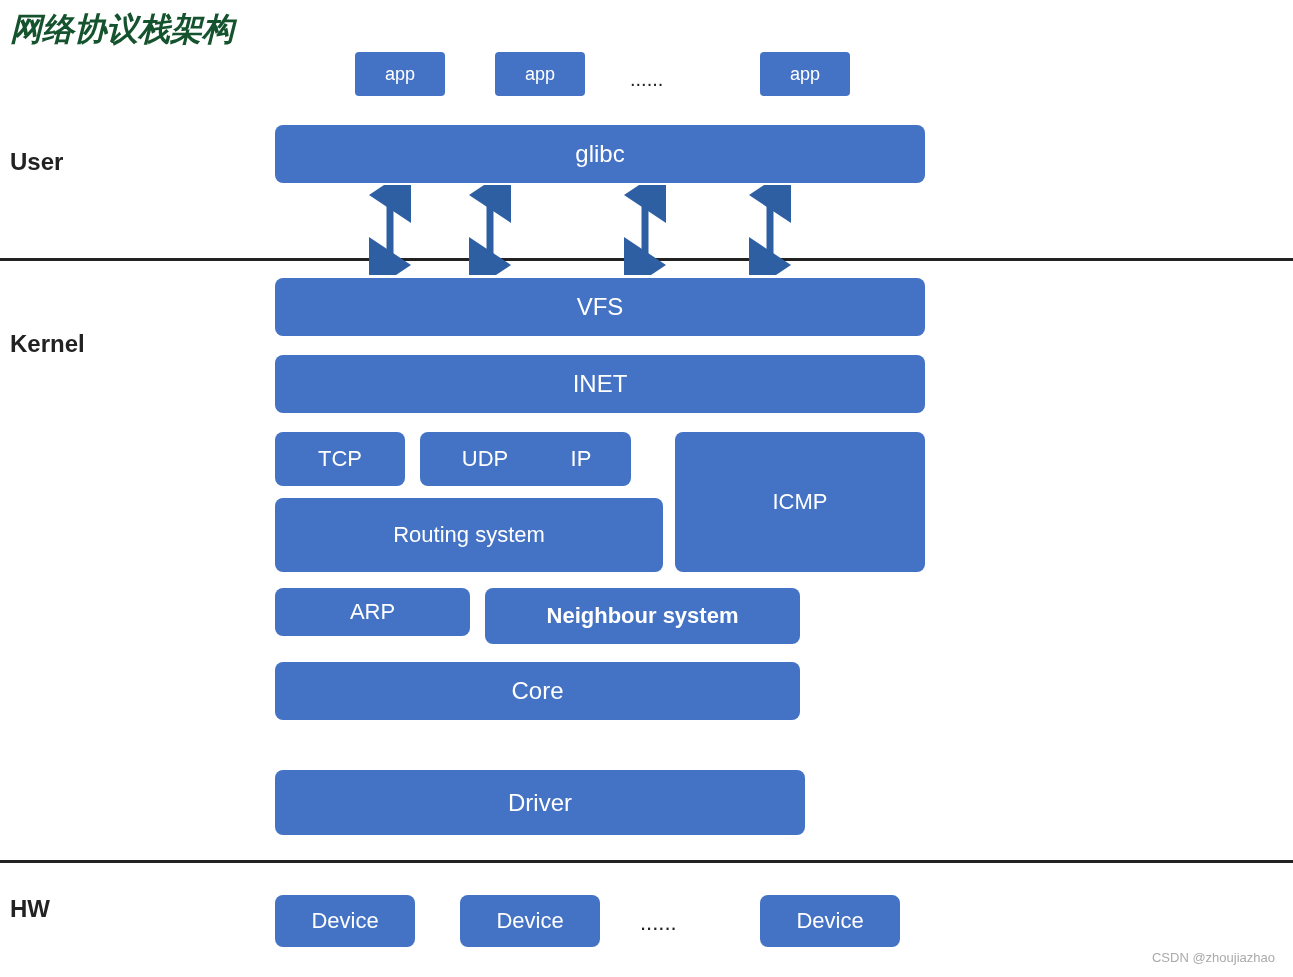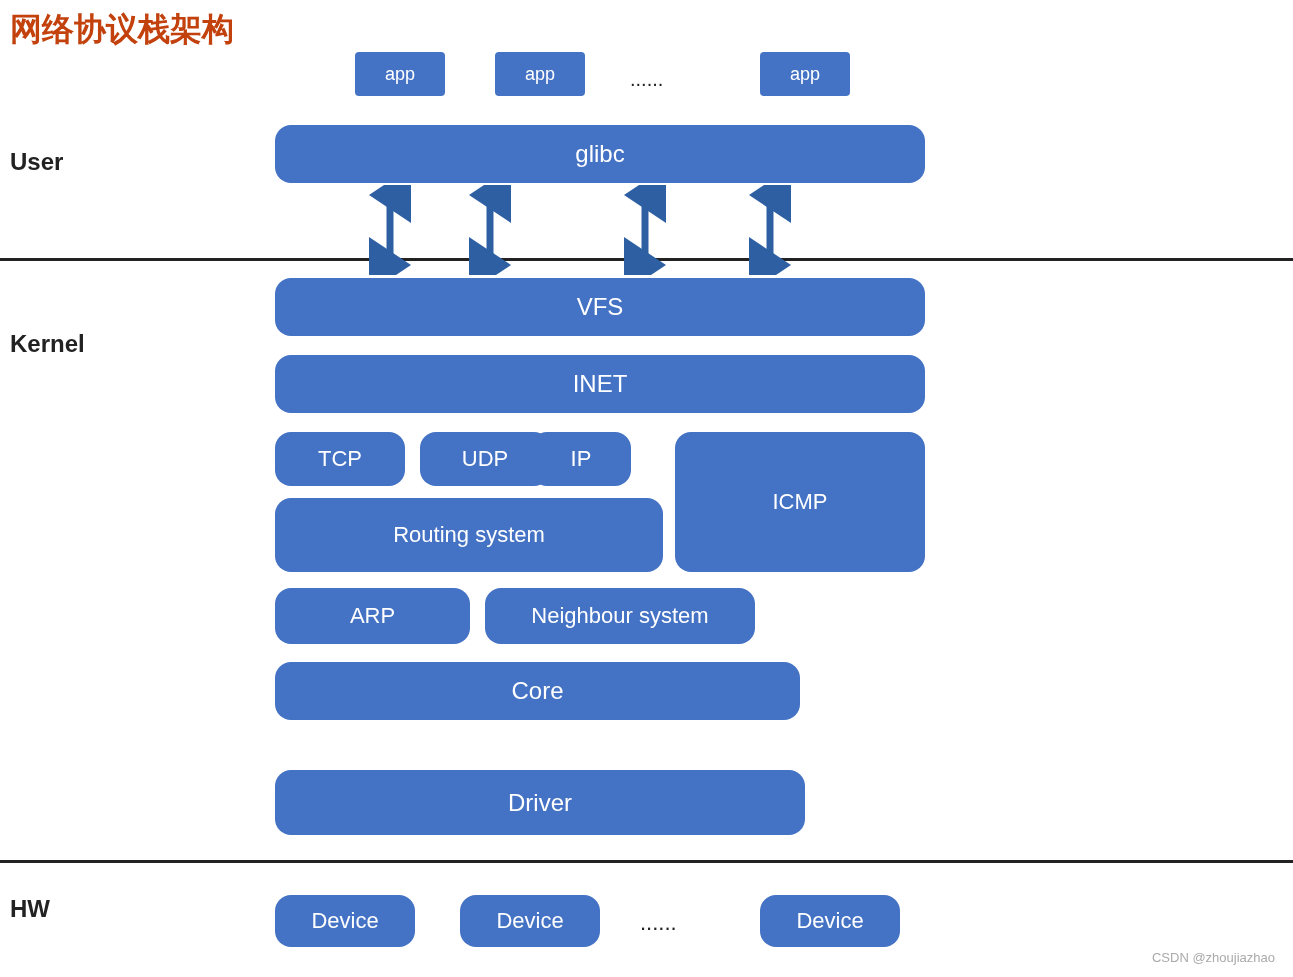--- a/index.html
+++ b/index.html
@@ -11,36 +11,37 @@
       position: relative;
       overflow: hidden;
     }
 
     .page-title {
       position: absolute;
       top: 8px;
       left: 10px;
       font-size: 32px;
       font-weight: 700;
-      color: #c2410c;
+      color: #14532d;
+      font-style: italic;
     }
 
     .watermark {
       position: absolute;
       bottom: 12px;
       right: 18px;
       font-size: 13px;
       color: #aaa;
     }
 
     
     .blue-box {
       background: #4472C4;
       color: #fff;
-      border-radius: 16px;
+      border-radius: 8px;
       display: flex;
       align-items: center;
       justify-content: center;
       font-size: 20px;
       font-weight: 500;
       position: absolute;
     }
 
     .blue-box-small {
       background: #4472C4;
@@ -123,23 +124,23 @@
 <div class="blue-box" style="top: 432px; left: 275px; width: 130px; height: 54px; font-size:22px;">TCP</div>
 
 <div class="blue-box" style="top: 432px; left: 420px; width: 130px; height: 54px; font-size:22px;">UDP</div>
 
 <div class="blue-box" style="top: 432px; left: 531px; width: 100px; height: 54px; font-size:22px;">IP</div>
 
 <div class="blue-box" style="top: 432px; left: 675px; width: 250px; height: 140px; font-size:22px;">ICMP</div>
 
 <div class="blue-box" style="top: 498px; left: 275px; width: 388px; height: 74px; font-size:22px;">Routing system</div>
 
-<div class="blue-box" style="top: 588px; left: 275px; width: 195px; height: 56px; font-size:22px;">ARP</div>
+<div class="blue-box" style="top: 588px; left: 275px; width: 195px; height: 48px; font-size:22px;">ARP</div>
 
-<div class="blue-box" style="top: 588px; left: 485px; width: 270px; height: 56px; font-size:22px;">Neighbour system</div>
+<div class="blue-box" style="top: 588px; left: 485px; width: 315px; height: 56px; font-size:22px;font-weight:bold;">Neighbour system</div>
 
 <div class="blue-box" style="top: 662px; left: 275px; width: 525px; height: 58px; font-size:24px;">Core</div>
 
 <div class="blue-box" style="top: 770px; left: 275px; width: 530px; height: 65px; font-size:24px;">Driver</div>
 
 <div class="blue-box" style="top: 895px; left: 275px; width: 140px; height: 52px; font-size:22px;">Device</div>
 <div class="blue-box" style="top: 895px; left: 460px; width: 140px; height: 52px; font-size:22px;">Device</div>
 <div style="position:absolute; top: 910px; left: 640px; font-size:22px; color:#222; font-weight:500;">......</div>
 <div class="blue-box" style="top: 895px; left: 760px; width: 140px; height: 52px; font-size:22px;">Device</div>
 

